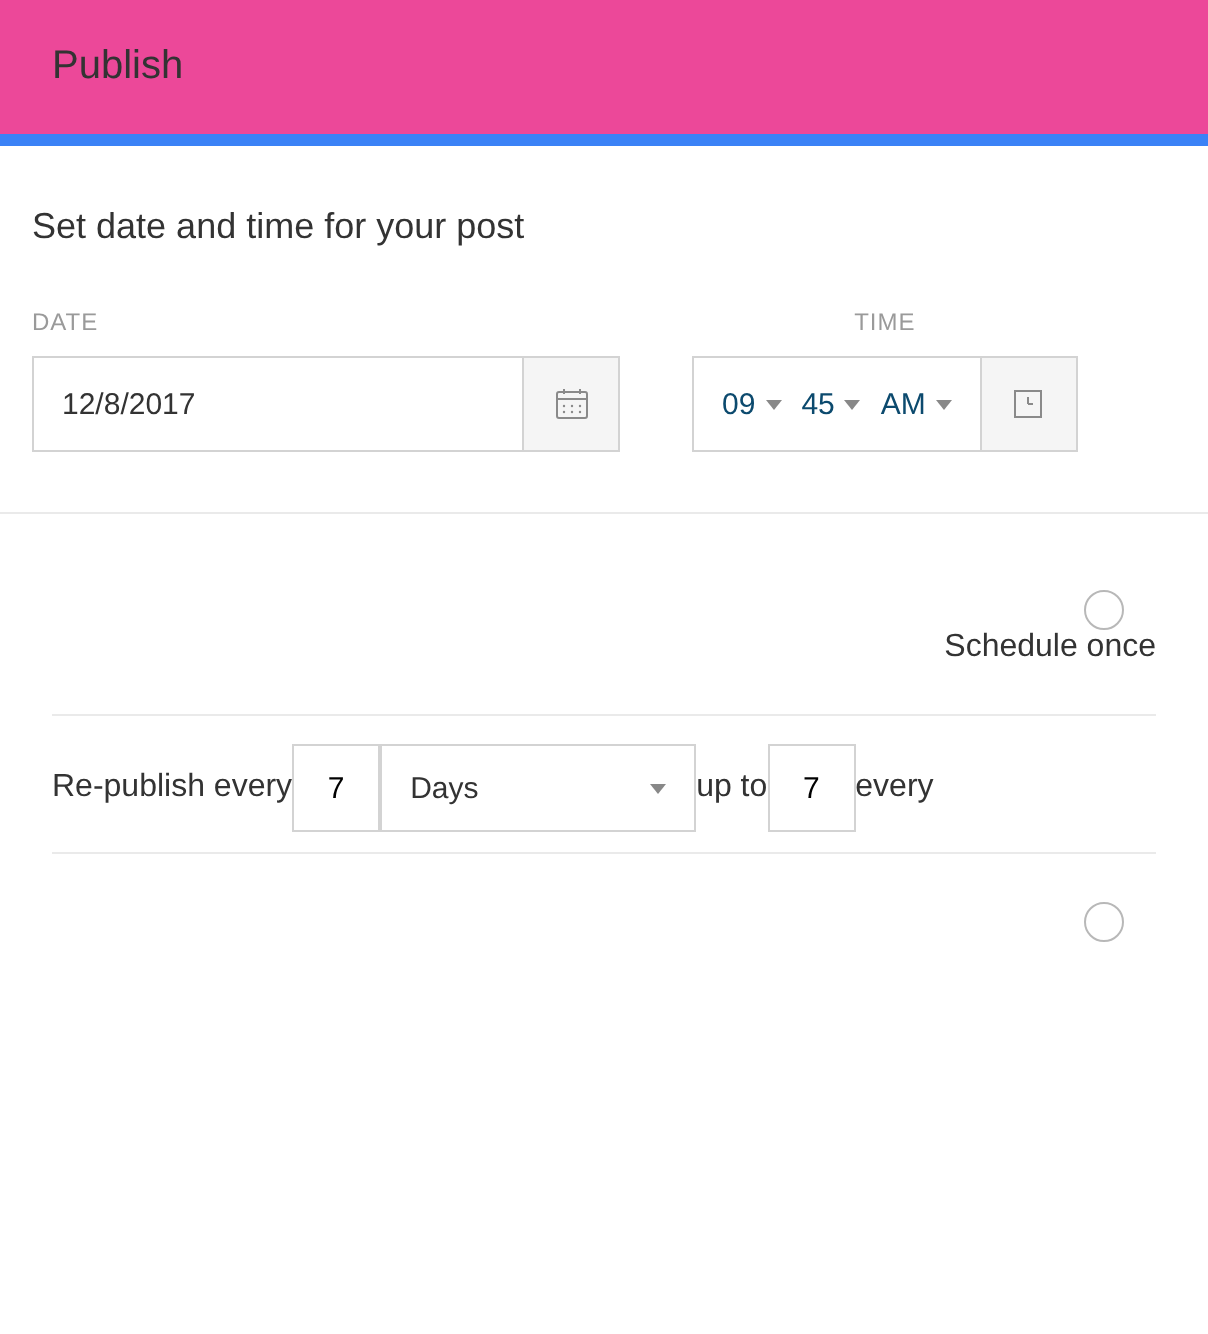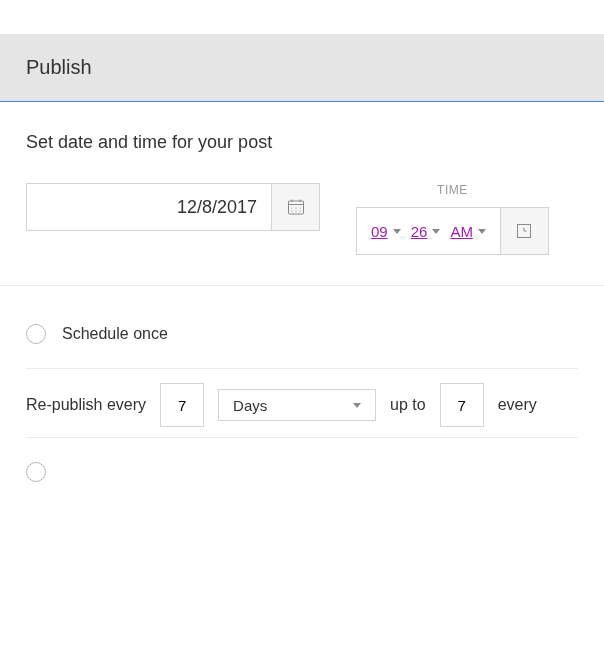--- a/index.html
+++ b/index.html
@@ -7,32 +7,31 @@
       margin: 0;
       padding: 0;
       font-family: -apple-system, BlinkMacSystemFont, "Segoe UI", Helvetica, Arial, sans-serif;
     }
     body {
       width: 604px;
       background: #fff;
       color: #333;
     }
     .header {
-      background: #e5e5e5;
+      background: #ec4899;
       padding: 22px 26px;
-      border-bottom: 1px solid #3b82f6;
-      margin-top: 34px;
+      border-bottom: 6px solid #3b82f6;
     }
     .header-title {
       font-size: 20px;
       font-weight: 400;
       color: #333;
     }
     .section {
-      padding: 30px 26px 30px 26px;
+      padding: 30px 26px 30px 16px;
     }
     .section-title {
       font-size: 18px;
       font-weight: 500;
       color: #333;
       margin-bottom: 30px;
     }
     .datetime-row {
       display: flex;
       gap: 36px;
@@ -57,26 +56,25 @@
     }
     .input-wrap {
       display: flex;
       border: 1px solid #d3d3d3;
       height: 48px;
       background: #fff;
     }
     .date-input {
       border: none;
       padding: 0 14px;
-      font-size: 18px;
+      font-size: 15px;
       color: #333;
       width: 244px;
       outline: none;
       background: transparent;
-      text-align: right;
     }
     .icon-btn {
       width: 48px;
       border-left: 1px solid #d3d3d3;
       background: #f5f5f5;
       display: flex;
       align-items: center;
       justify-content: center;
       cursor: pointer;
     }
@@ -85,45 +83,45 @@
       align-items: center;
       padding: 0 12px;
       gap: 6px;
     }
     .time-part {
       display: flex;
       align-items: center;
       gap: 5px;
       cursor: pointer;
       font-size: 15px;
-      color: #a21caf;
+      color: #0c4a6e;
       padding: 0 2px;
-      text-decoration: underline;
     }
     .caret {
       width: 0;
       height: 0;
       border-left: 4px solid transparent;
       border-right: 4px solid transparent;
       border-top: 5px solid #888;
       display: inline-block;
     }
     .divider {
       height: 1px;
       background: #eaeaea;
       margin: 0;
     }
     .options {
       padding: 24px 26px 40px 26px;
     }
     .radio-row {
       display: flex;
-      align-items: center;
+      align-items: flex-end;
       padding: 14px 0;
       cursor: pointer;
+      flex-direction: column;
     }
     .radio {
       width: 20px;
       height: 20px;
       border: 1.5px solid #b8b8b8;
       border-radius: 50%;
       margin-right: 16px;
       display: flex;
       align-items: center;
       justify-content: center;
@@ -144,38 +142,37 @@
       color: #333;
     }
     .opt-divider {
       height: 1px;
       background: #eaeaea;
       margin: 10px 0;
     }
     .repeat-config {
       display: flex;
       align-items: center;
-      gap: 14px;
       margin-top: 14px;
       margin-bottom: 10px;
       font-size: 16px;
       color: #333;
       flex-wrap: nowrap;
     }
     .small-input {
       width: 44px;
       height: 44px;
       border: 1px solid #d3d3d3;
       text-align: center;
       font-size: 15px;
       outline: none;
       background: #fff;
     }
     .unit-select {
-      height: 32px;
+      height: 44px;
       border: 1px solid #d3d3d3;
       width: 158px;
       padding: 0 14px;
       display: flex;
       align-items: center;
       justify-content: space-between;
       cursor: pointer;
       background: #fff;
       font-size: 15px;
     }
@@ -187,20 +184,21 @@
 <body>
 
 <div class="header">
   <div class="header-title">Publish</div>
 </div>
 
 <div class="section">
   <div class="section-title">Set date and time for your post</div>
   <div class="datetime-row">
     <div class="field-group date">
+      <div class="field-label">DATE</div>
       <div class="input-wrap">
         <input class="date-input" value="12/8/2017" style="">
         <div class="icon-btn">
           <span>
             <svg width="18" height="18" viewBox="0 0 18 18" fill="none" stroke="#8a8a8a" stroke-width="1">
               <rect x="1.5" y="3" width="15" height="13" rx="1"></rect>
               <line x1="1.5" y1="6.5" x2="16.5" y2="6.5"></line>
               <line x1="5" y1="1.5" x2="5" y2="4"></line>
               <line x1="13" y1="1.5" x2="13" y2="4"></line>
               <circle cx="5" cy="10" r="0.6" fill="#8a8a8a" stroke="none"></circle>
@@ -217,21 +215,21 @@
 
     <div class="field-group time">
       <div class="field-label">TIME</div>
       <div class="input-wrap">
         <div class="time-selects">
           <div class="time-part">
             <span>09</span>
             <span class="caret"></span>
           </div>
           <div class="time-part">
-            <span>26</span>
+            <span>45</span>
             <span class="caret"></span>
           </div>
           <div class="time-part">
             <span>AM</span>
             <span class="caret"></span>
           </div>
         </div>
         <div class="icon-btn">
           <span>
             <svg width="16" height="16" viewBox="0 0 16 16" fill="none" stroke="#8a8a8a" stroke-width="1">

